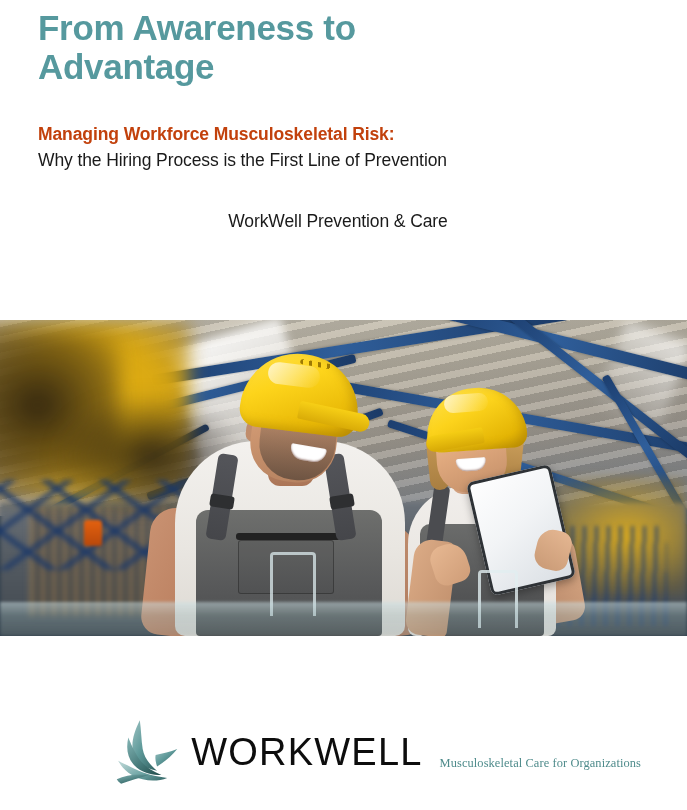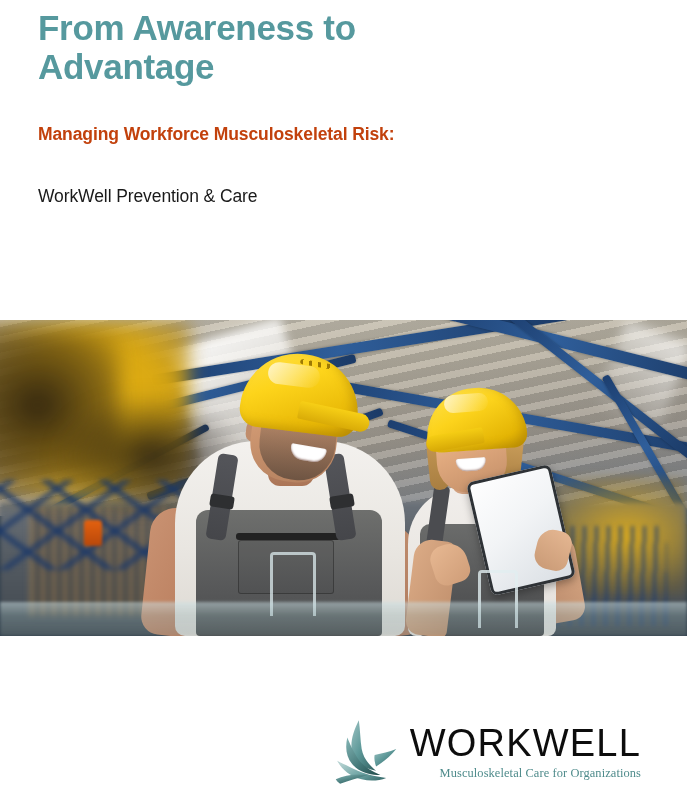--- a/index.html
+++ b/index.html
@@ -46,20 +46,21 @@
     color:#1a1a1a;
     letter-spacing:-0.1px;
     line-height:1.45;
   }
   .org-line {
     margin-top:38px;
     font-size:17.5px;
     font-weight:400;
     color:#1a1a1a;
     letter-spacing:-0.1px;
+    text-align:center;
   }
 
   
   .photo-band {
     position:absolute;
     left:0; top:320px;
     width:687px; height:316px;
     overflow:hidden;
     background:#2b3a4a;
   }
@@ -408,21 +409,21 @@
     transform:rotate(-13deg);
   }
 
   
   .logo {
     position:absolute;
     right:46px; bottom:22px;
     display:flex; align-items:center; gap:8px;
   }
   .logo-mark { width:72px; height:72px; flex:0 0 auto; }
-  .logo-text { display:flex; flex-direction:column; align-items:center; }
+  .logo-text { display:flex; flex-direction:row; align-items:center; }
   .logo-word {
     font-size:38px;
     font-weight:400;
     letter-spacing:1.2px;
     color:#0d0d0d;
     line-height:1;
     font-family:"Liberation Sans", sans-serif;
   }
   .logo-tag {
     margin-top:4px;
@@ -438,20 +439,21 @@
 <body>
 
 <div class="page">
 
   <div class="header-block">
 
     <h1 class="main-title">From Awareness to Advantage</h1>
 
     <div class="subtitle-block">
       <div class="subtitle-line1">Managing Workforce Musculoskeletal Risk:</div>
+      <div class="subtitle-line2">Why the Hiring Process is the First Line of Prevention</div>
     </div>
 
     <div class="org-line">WorkWell Prevention &amp; Care</div>
   </div>
 
   <div class="photo-band">
     <div class="photo-stage">
 
       <div class="roof"></div>
       <div class="roof-panels"></div>

